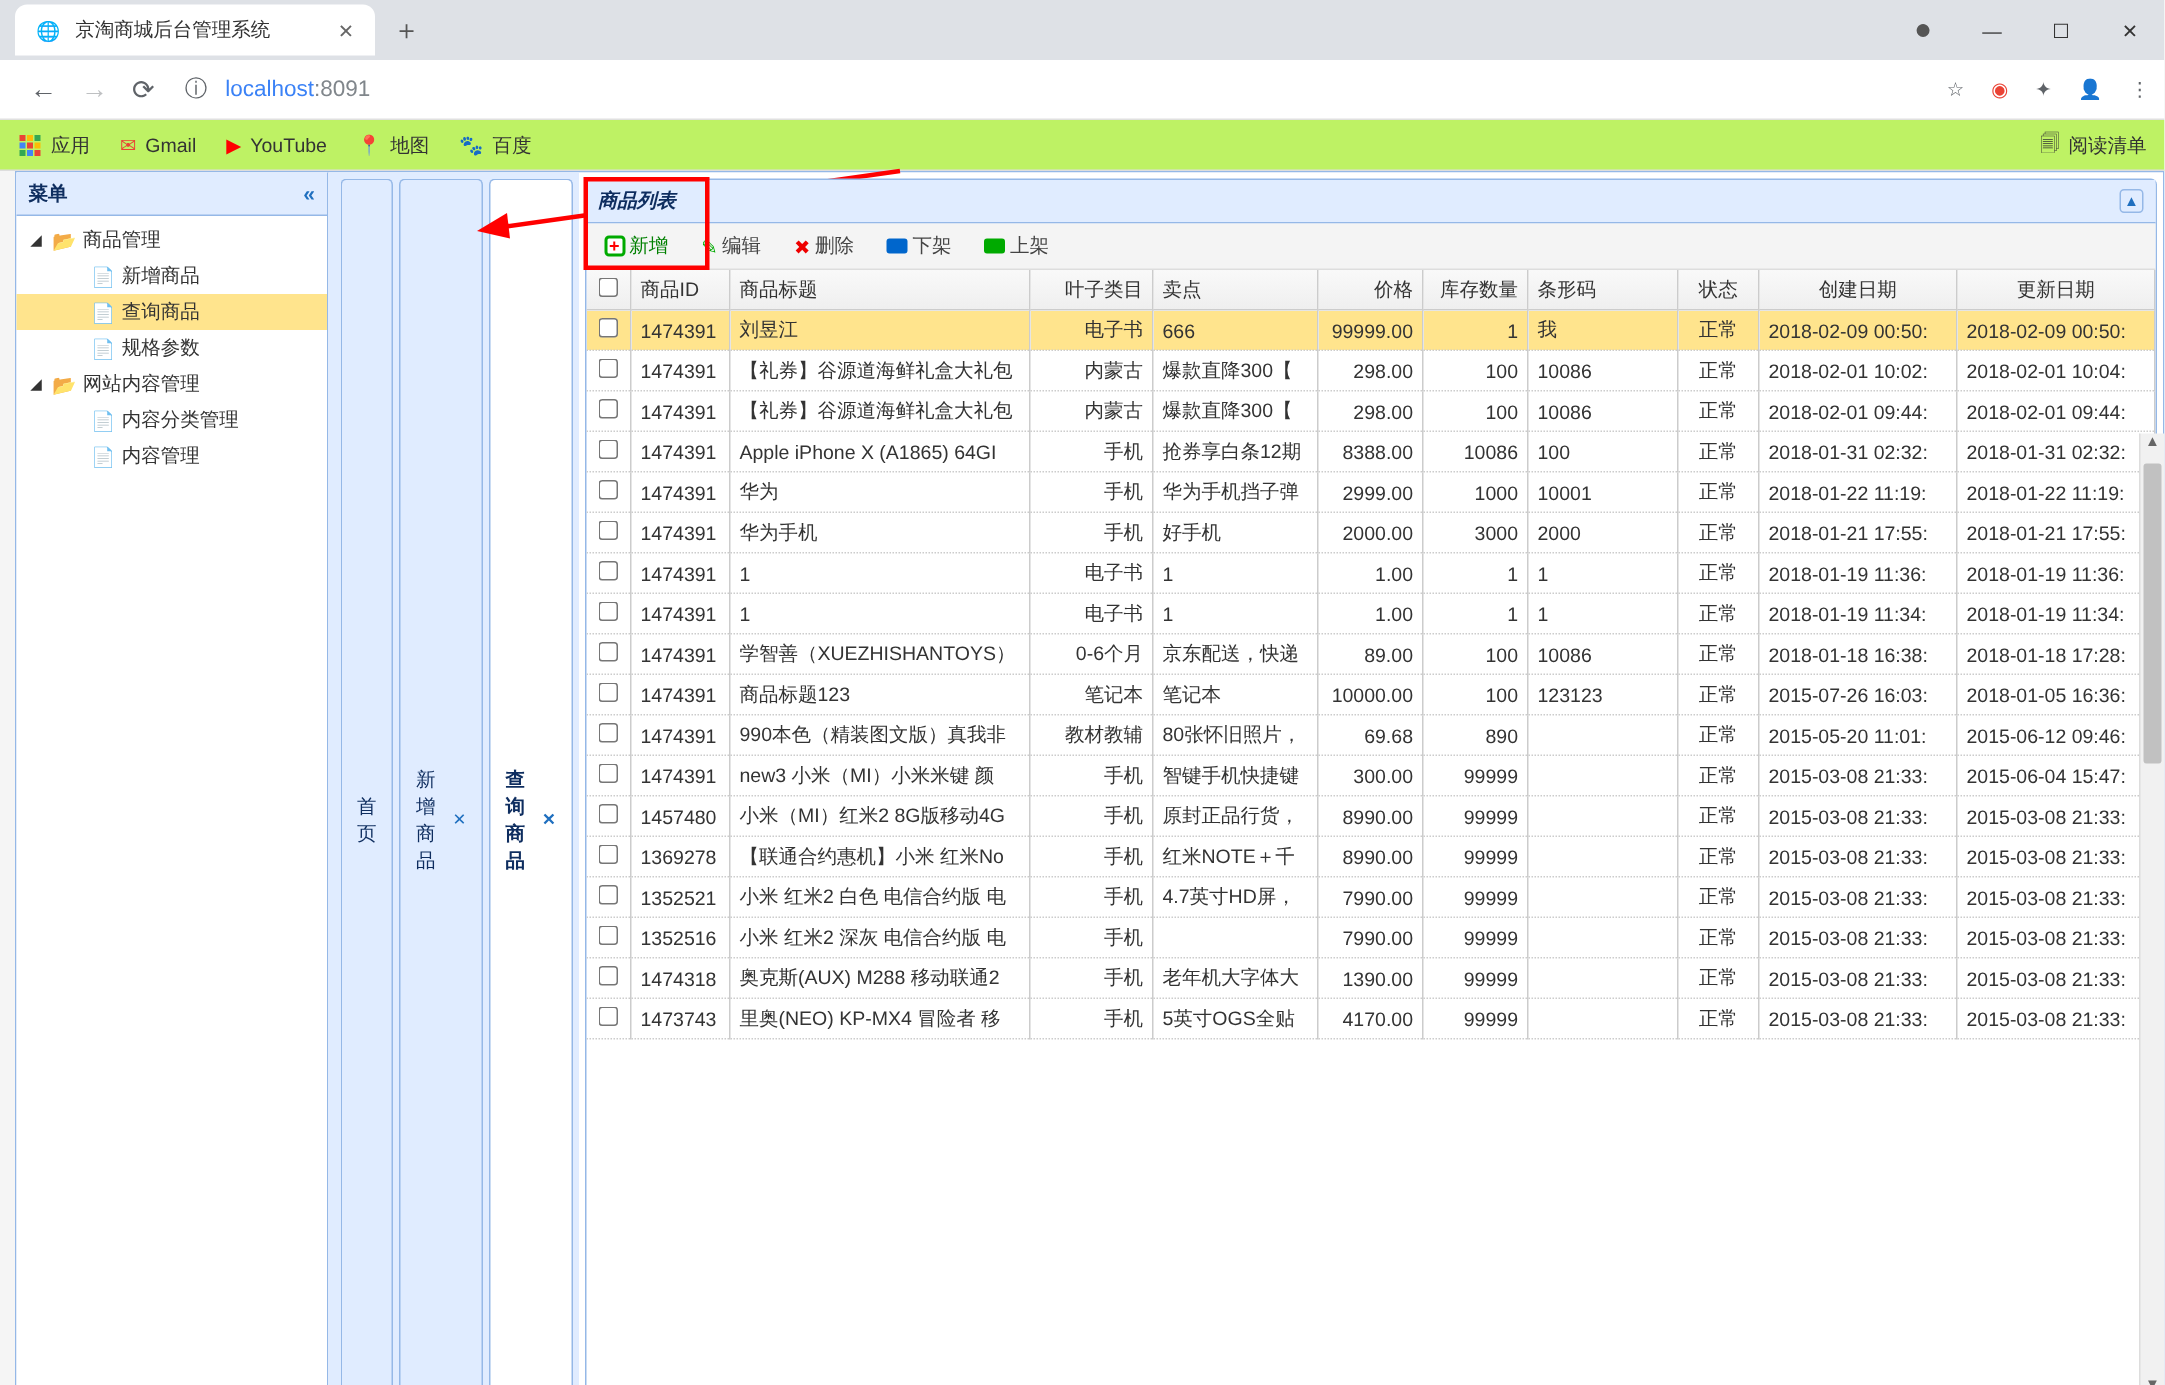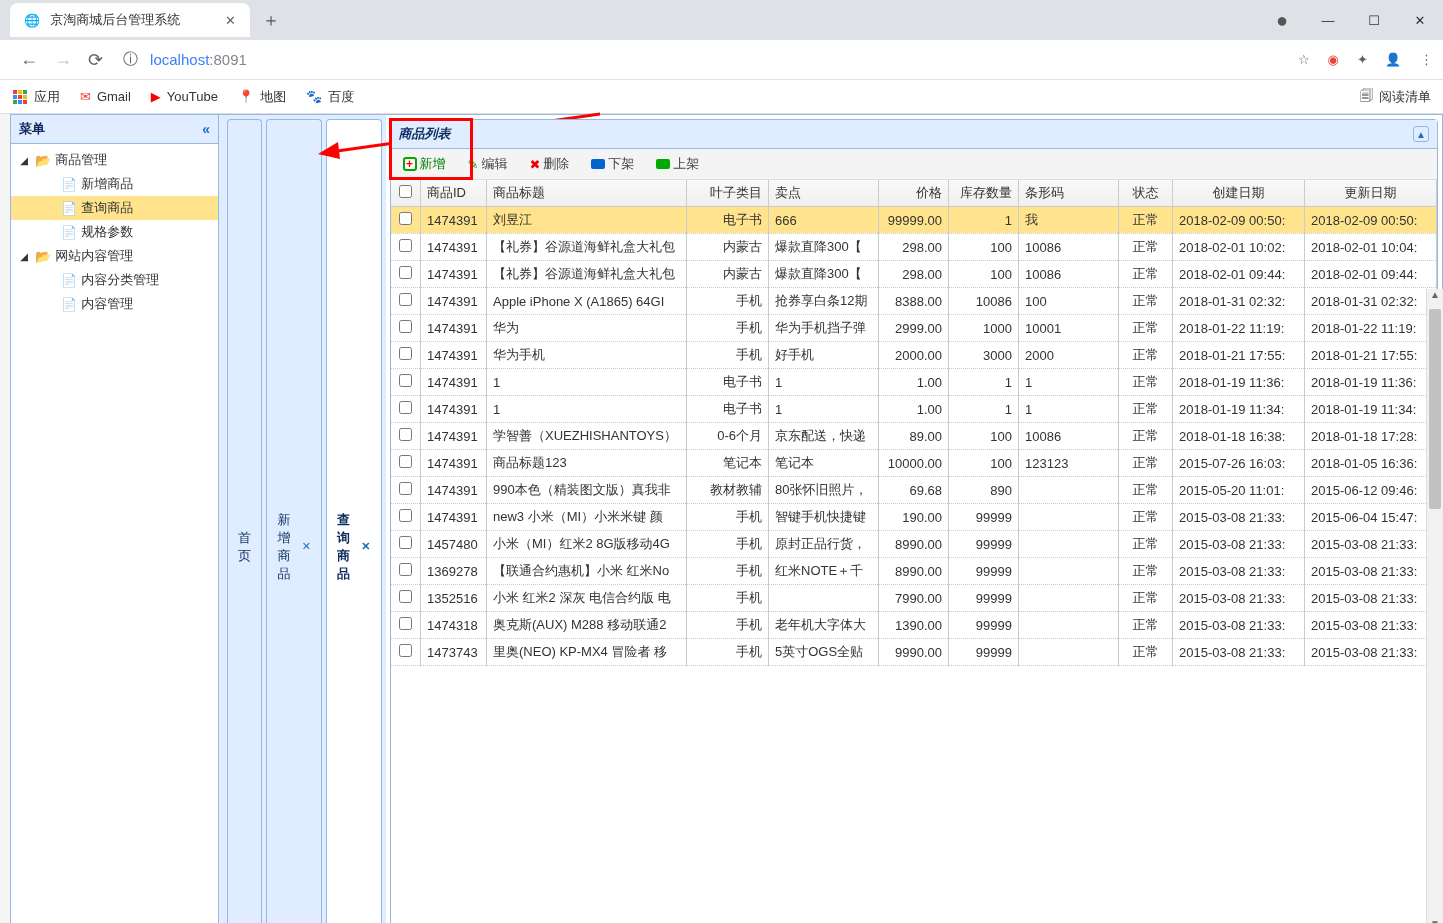--- a/index.html
+++ b/index.html
@@ -18,21 +18,21 @@
 
 .address-bar { display: flex; align-items: center; height: 40px; background: #fff; padding: 0 10px; border-bottom: 1px solid #e0e0e0; }
 .nav-icons { display: flex; gap: 16px; padding: 0 10px; color: #5f6368; }
 .nav-icons span { cursor: pointer; font-size: 18px; }
 .url-box { flex: 1; display: flex; align-items: center; margin: 0 10px; font-size: 15px; color: #202124; }
 .url-box .info-icon { margin-right: 12px; color: #5f6368; }
 .url-box .url-host { color: #3b82f6; }
 .url-box .url-port { color: #80868b; }
 .addr-right { display: flex; gap: 18px; align-items: center; color: #5f6368; }
 
-.bookmarks-bar { display: flex; align-items: center; height: 34px; background: #ffffff; padding: 0 12px; border-bottom: 1px solid #ddd; gap: 20px; font-size: 13px; }
+.bookmarks-bar { display: flex; align-items: center; height: 34px; background: #bef264; padding: 0 12px; border-bottom: 1px solid #ddd; gap: 20px; font-size: 13px; }
 .bookmark-item { display: flex; align-items: center; gap: 6px; cursor: pointer; }
 .bm-right { margin-left: auto; display: flex; align-items: center; gap: 6px; }
 
 
 .arrow-annotation { position: absolute; pointer-events: none; }
 
 
 .app-viewport { display: flex; height: 861px; background: #fff; border: 1px solid #95b8e7; }
 
 
@@ -442,21 +442,21 @@
                   <td class="status-cell">正常</td>
                   <td class="date-cell">2015-05-20 11:01:</td>
                   <td class="date-cell">2015-06-12 09:46:</td>
                 </tr>
                 <tr>
                   <td class="cb-cell"><input type="checkbox" style=""></td>
                   <td class="id-cell">1474391</td>
                   <td class="title-cell">new3 小米（MI）小米米键 颜</td>
                   <td class="cat-cell">手机</td>
                   <td class="sell-cell">智键手机快捷键</td>
-                  <td class="price-cell num">190.00</td>
+                  <td class="price-cell num">300.00</td>
                   <td class="stock-cell num">99999</td>
                   <td class="barcode-cell"></td>
                   <td class="status-cell">正常</td>
                   <td class="date-cell">2015-03-08 21:33:</td>
                   <td class="date-cell">2015-06-04 15:47:</td>
                 </tr>
                 <tr>
                   <td class="cb-cell"><input type="checkbox" style=""></td>
                   <td class="id-cell">1457480</td>
                   <td class="title-cell">小米（MI）红米2 8G版移动4G</td>
@@ -477,20 +477,33 @@
                   <td class="sell-cell">红米NOTE＋千</td>
                   <td class="price-cell num">8990.00</td>
                   <td class="stock-cell num">99999</td>
                   <td class="barcode-cell"></td>
                   <td class="status-cell">正常</td>
                   <td class="date-cell">2015-03-08 21:33:</td>
                   <td class="date-cell">2015-03-08 21:33:</td>
                 </tr>
                 <tr>
                   <td class="cb-cell"><input type="checkbox" style=""></td>
+                  <td class="id-cell">1352521</td>
+                  <td class="title-cell">小米 红米2 白色 电信合约版 电</td>
+                  <td class="cat-cell">手机</td>
+                  <td class="sell-cell">4.7英寸HD屏，</td>
+                  <td class="price-cell num">7990.00</td>
+                  <td class="stock-cell num">99999</td>
+                  <td class="barcode-cell"></td>
+                  <td class="status-cell">正常</td>
+                  <td class="date-cell">2015-03-08 21:33:</td>
+                  <td class="date-cell">2015-03-08 21:33:</td>
+                </tr>
+                <tr>
+                  <td class="cb-cell"><input type="checkbox" style=""></td>
                   <td class="id-cell">1352516</td>
                   <td class="title-cell">小米 红米2 深灰 电信合约版 电</td>
                   <td class="cat-cell">手机</td>
                   <td class="sell-cell"></td>
                   <td class="price-cell num">7990.00</td>
                   <td class="stock-cell num">99999</td>
                   <td class="barcode-cell"></td>
                   <td class="status-cell">正常</td>
                   <td class="date-cell">2015-03-08 21:33:</td>
                   <td class="date-cell">2015-03-08 21:33:</td>
@@ -507,21 +520,21 @@
                   <td class="status-cell">正常</td>
                   <td class="date-cell">2015-03-08 21:33:</td>
                   <td class="date-cell">2015-03-08 21:33:</td>
                 </tr>
                 <tr>
                   <td class="cb-cell"><input type="checkbox" style=""></td>
                   <td class="id-cell">1473743</td>
                   <td class="title-cell">里奥(NEO) KP-MX4 冒险者 移</td>
                   <td class="cat-cell">手机</td>
                   <td class="sell-cell">5英寸OGS全贴</td>
-                  <td class="price-cell num">9990.00</td>
+                  <td class="price-cell num">4170.00</td>
                   <td class="stock-cell num">99999</td>
                   <td class="barcode-cell"></td>
                   <td class="status-cell">正常</td>
                   <td class="date-cell">2015-03-08 21:33:</td>
                   <td class="date-cell">2015-03-08 21:33:</td>
                 </tr>
               </tbody>
           </table>
         </div>
       </div>

